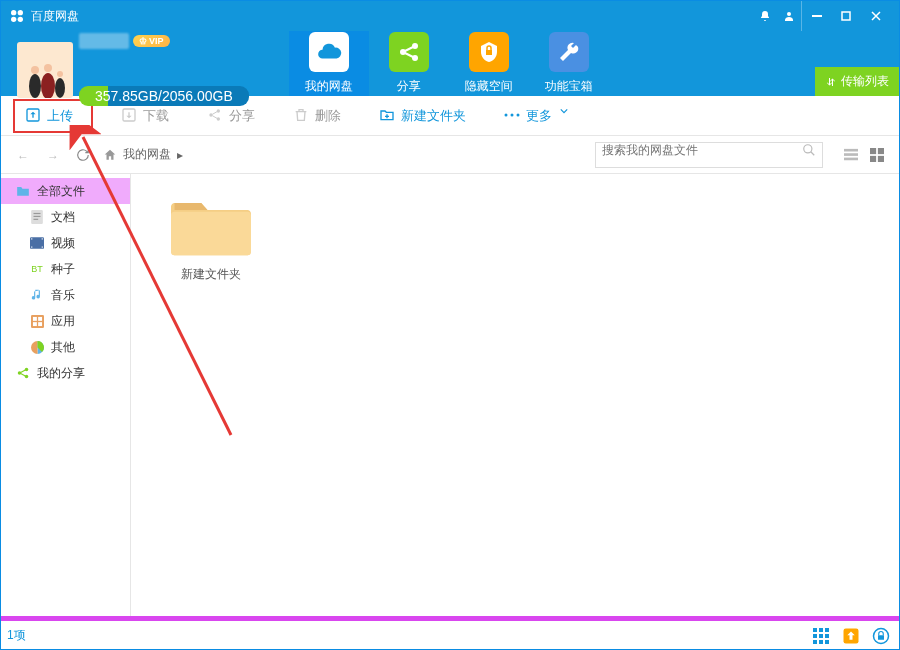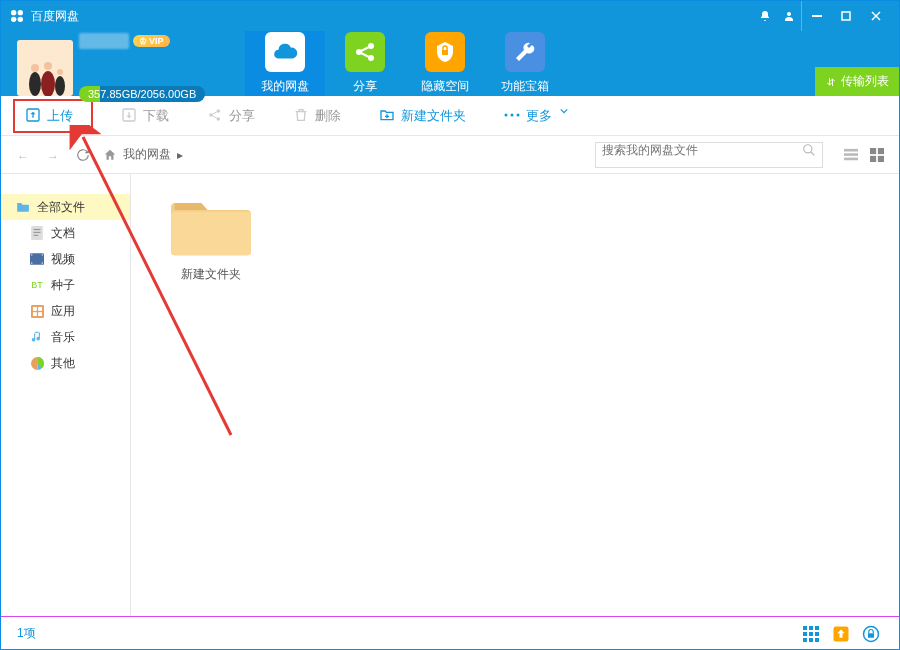--- a/index.html
+++ b/index.html
@@ -15,21 +15,21 @@
 
     
     .header { height: 65px; background: #1296db; display: flex; align-items: flex-start; padding-left: 16px; position: relative; }
     .avatar-box { display: flex; align-items: center; gap: 6px; margin-top: 2px; }
     .avatar { width: 56px; height: 56px; background: #fde8d0; border-radius: 3px; display: flex; align-items: flex-end; justify-content: center; overflow: hidden; }
     .userinfo { display: flex; flex-direction: column; gap: 4px; }
     .username-row { display: flex; align-items: center; gap: 4px; }
     .username-blur { width: 50px; height: 16px; background: rgba(255,255,255,0.35); border-radius: 2px; filter: blur(1px); }
     .vip-badge { background: linear-gradient(135deg,#ffd34e,#ffb347); color: #fff; font-size: 9px; padding: 1px 6px; border-radius: 8px; font-weight: bold; display: flex; align-items: center; gap: 2px; }
     .crown { color: #fff; }
-    .storage-pill { background: linear-gradient(to right,#7ed321 0%,#7ed321 17%,#0a7ab8 17%,#0a7ab8 100%); color: #fff; font-size: 11px; padding: 2px 9px; border-radius: 9px; margin-top: 33px; }
+    .storage-pill { background: linear-gradient(to right,#7ed321 0%,#7ed321 17%,#0a7ab8 17%,#0a7ab8 100%); color: #fff; font-size: 14px; padding: 2px 16px; border-radius: 9px; margin-top: 33px; }
 
     .nav-tabs { display: flex; margin-left: 40px; height: 100%; }
     .nav-tab { width: 80px; display: flex; flex-direction: column; align-items: center; justify-content: center; gap: 6px; color: #fff; font-size: 12px; cursor: pointer; }
     .nav-tab.active { background: #0a8ce3; }
     .nav-tab .nav-icon { width: 40px; height: 40px; border-radius: 6px; display: flex; align-items: center; justify-content: center; }
     .nav-tab.active .nav-icon { background: #fff; }
     .nav-tab:not(.active) .nav-icon { background: rgba(255,255,255,0.95); }
 
     .transfer-btn { position: absolute; right: 0; bottom: 0; background: #7ed321; color: #fff; font-size: 12px; padding: 6px 10px; display: flex; align-items: center; gap: 4px; cursor: pointer; }
 
@@ -46,31 +46,31 @@
     .searchbox { width: 228px; height: 26px; border: 1px solid #ddd; display: flex; align-items: flex-start; padding: 0 6px; }
     .searchbox input { flex: 1; border: none; outline: none; font-size: 12px; color: #999; }
     .viewtoggle { display: flex; gap: 6px; margin-left: 8px; }
     .viewbtn { width: 20px; height: 20px; display: flex; align-items: center; justify-content: center; cursor: pointer; color: #bbb; }
     .viewbtn.active { color: #666; }
 
     
     .main { display: flex; height: 442px; }
     .sidebar { width: 130px; border-right: 1px solid #e6e6e6; padding-top: 4px; }
     .side-item { height: 26px; display: flex; align-items: center; gap: 6px; padding-left: 14px; font-size: 12px; color: #333; cursor: pointer; }
-    .side-item.active { background: #fef9c3; margin-top: 16px; }
+    .side-item.active { background: #f0abfc; }
     .side-item.indent { padding-left: 28px; }
     .side-icon { width: 16px; height: 14px; display: flex; align-items: center; justify-content: center; }
 
     .filearea { flex: 1; padding: 20px 30px; display: flex; gap: 50px; align-items: flex-start; position: relative; }
     .file-item { width: 100px; display: flex; flex-direction: column; align-items: center; gap: 8px; font-size: 12px; color: #555; cursor: pointer; }
     .folder-icon { width: 80px; height: 64px; }
     .upload-box { width: 80px; height: 80px; border: 3px dashed #bbb; display: flex; align-items: center; justify-content: center; }
 
     
-    .statusbar { height: 34px; border-top: 1px solid #d946ef; display: flex; align-items: center; padding: 0 16px; font-size: 12px; color: #1296db; }
+    .statusbar { height: 34px; border-top: 5px solid #d946ef; display: flex; align-items: center; padding: 0 6px; font-size: 12px; color: #1296db; }
     .statusbar .spacer { flex: 1; }
     .status-icon { width: 24px; height: 24px; margin-left: 6px; display: flex; align-items: center; justify-content: center; cursor: pointer; }
 
     
     .red-arrow { position: absolute; left: 50px; top: 124px; pointer-events: none; z-index: 100; }
   </style>
 </head>
 <body>
 
 <div class="titlebar">
@@ -322,47 +322,58 @@
       <span>视频</span>
     </div>
     <div class="side-item indent">
       <span class="side-icon">
           <span style="font-size:9px;font-weight:normal;color:#7ed321">BT</span>
         </span>
       <span>种子</span>
     </div>
     <div class="side-item indent">
       <span class="side-icon">
+          <svg width="12" height="14" viewBox="0 0 20 24" fill="#5fb4e8">
+            <path d="M7 3v14a3 3 0 11-2-3V6l10-2v11a3 3 0 11-2-3V3z"></path>
+          </svg>
+        </span>
+      <span>音乐</span>
+    </div>
+    <div class="side-item indent">
+      <span class="side-icon">
           <svg width="13" height="13" viewBox="0 0 20 20">
             <rect width="20" height="20" fill="#e8a05f" rx="2"></rect>
             <rect x="3" y="3" width="6" height="6" fill="#fff"></rect>
             <rect x="11" y="3" width="6" height="6" fill="#fff"></rect>
             <rect x="3" y="11" width="6" height="6" fill="#fff"></rect>
             <rect x="11" y="11" width="6" height="6" fill="#fff"></rect>
           </svg>
         </span>
       <span>应用</span>
     </div>
     <div class="side-item indent">
       <span class="side-icon">
-          <svg width="12" height="14" viewBox="0 0 20 24" fill="#5fb4e8">
-            <path d="M7 3v14a3 3 0 11-2-3V6l10-2v11a3 3 0 11-2-3V3z"></path>
-          </svg>
-        </span>
-      <span>音乐</span>
-    </div>
-    <div class="side-item indent">
-      <span class="side-icon">
           <svg width="13" height="13" viewBox="0 0 20 20">
             <path d="M10 0a10 10 0 010 20z" fill="#5fb4e8"></path>
             <path d="M10 0a10 10 0 000 20z" fill="#e8a05f"></path>
             <path d="M10 0a10 10 0 017 17L10 10z" fill="#7ed321"></path>
           </svg>
         </span>
       <span>其他</span>
+    </div>
+    <div class="side-item">
+      <span class="side-icon">
+          <svg width="14" height="14" viewBox="0 0 24 24" fill="#7ed321">
+            <circle cx="6" cy="12" r="3"></circle>
+            <circle cx="18" cy="6" r="3"></circle>
+            <circle cx="18" cy="18" r="3"></circle>
+            <path d="M8 11l8-4M8 13l8 4" stroke="#7ed321" stroke-width="2"></path>
+          </svg>
+        </span>
+      <span>我的分享</span>
     </div>
   </div>
 
   <div class="filearea">
     <div class="file-item">
       <svg class="folder-icon" viewBox="0 0 90 72">
         <path d="M4 10h30l7 8h45c2 0 4 2 4 4v42c0 3-2 5-5 5H5c-3 0-5-2-5-5V14c0-2 2-4 4-4z" fill="#f5ce85"></path>
         <path d="M4 10h30l7 8H4z" fill="#e8b86d"></path>
         <rect x="0" y="20" width="90" height="49" rx="4" fill="#fad998"></rect>
       </svg>

